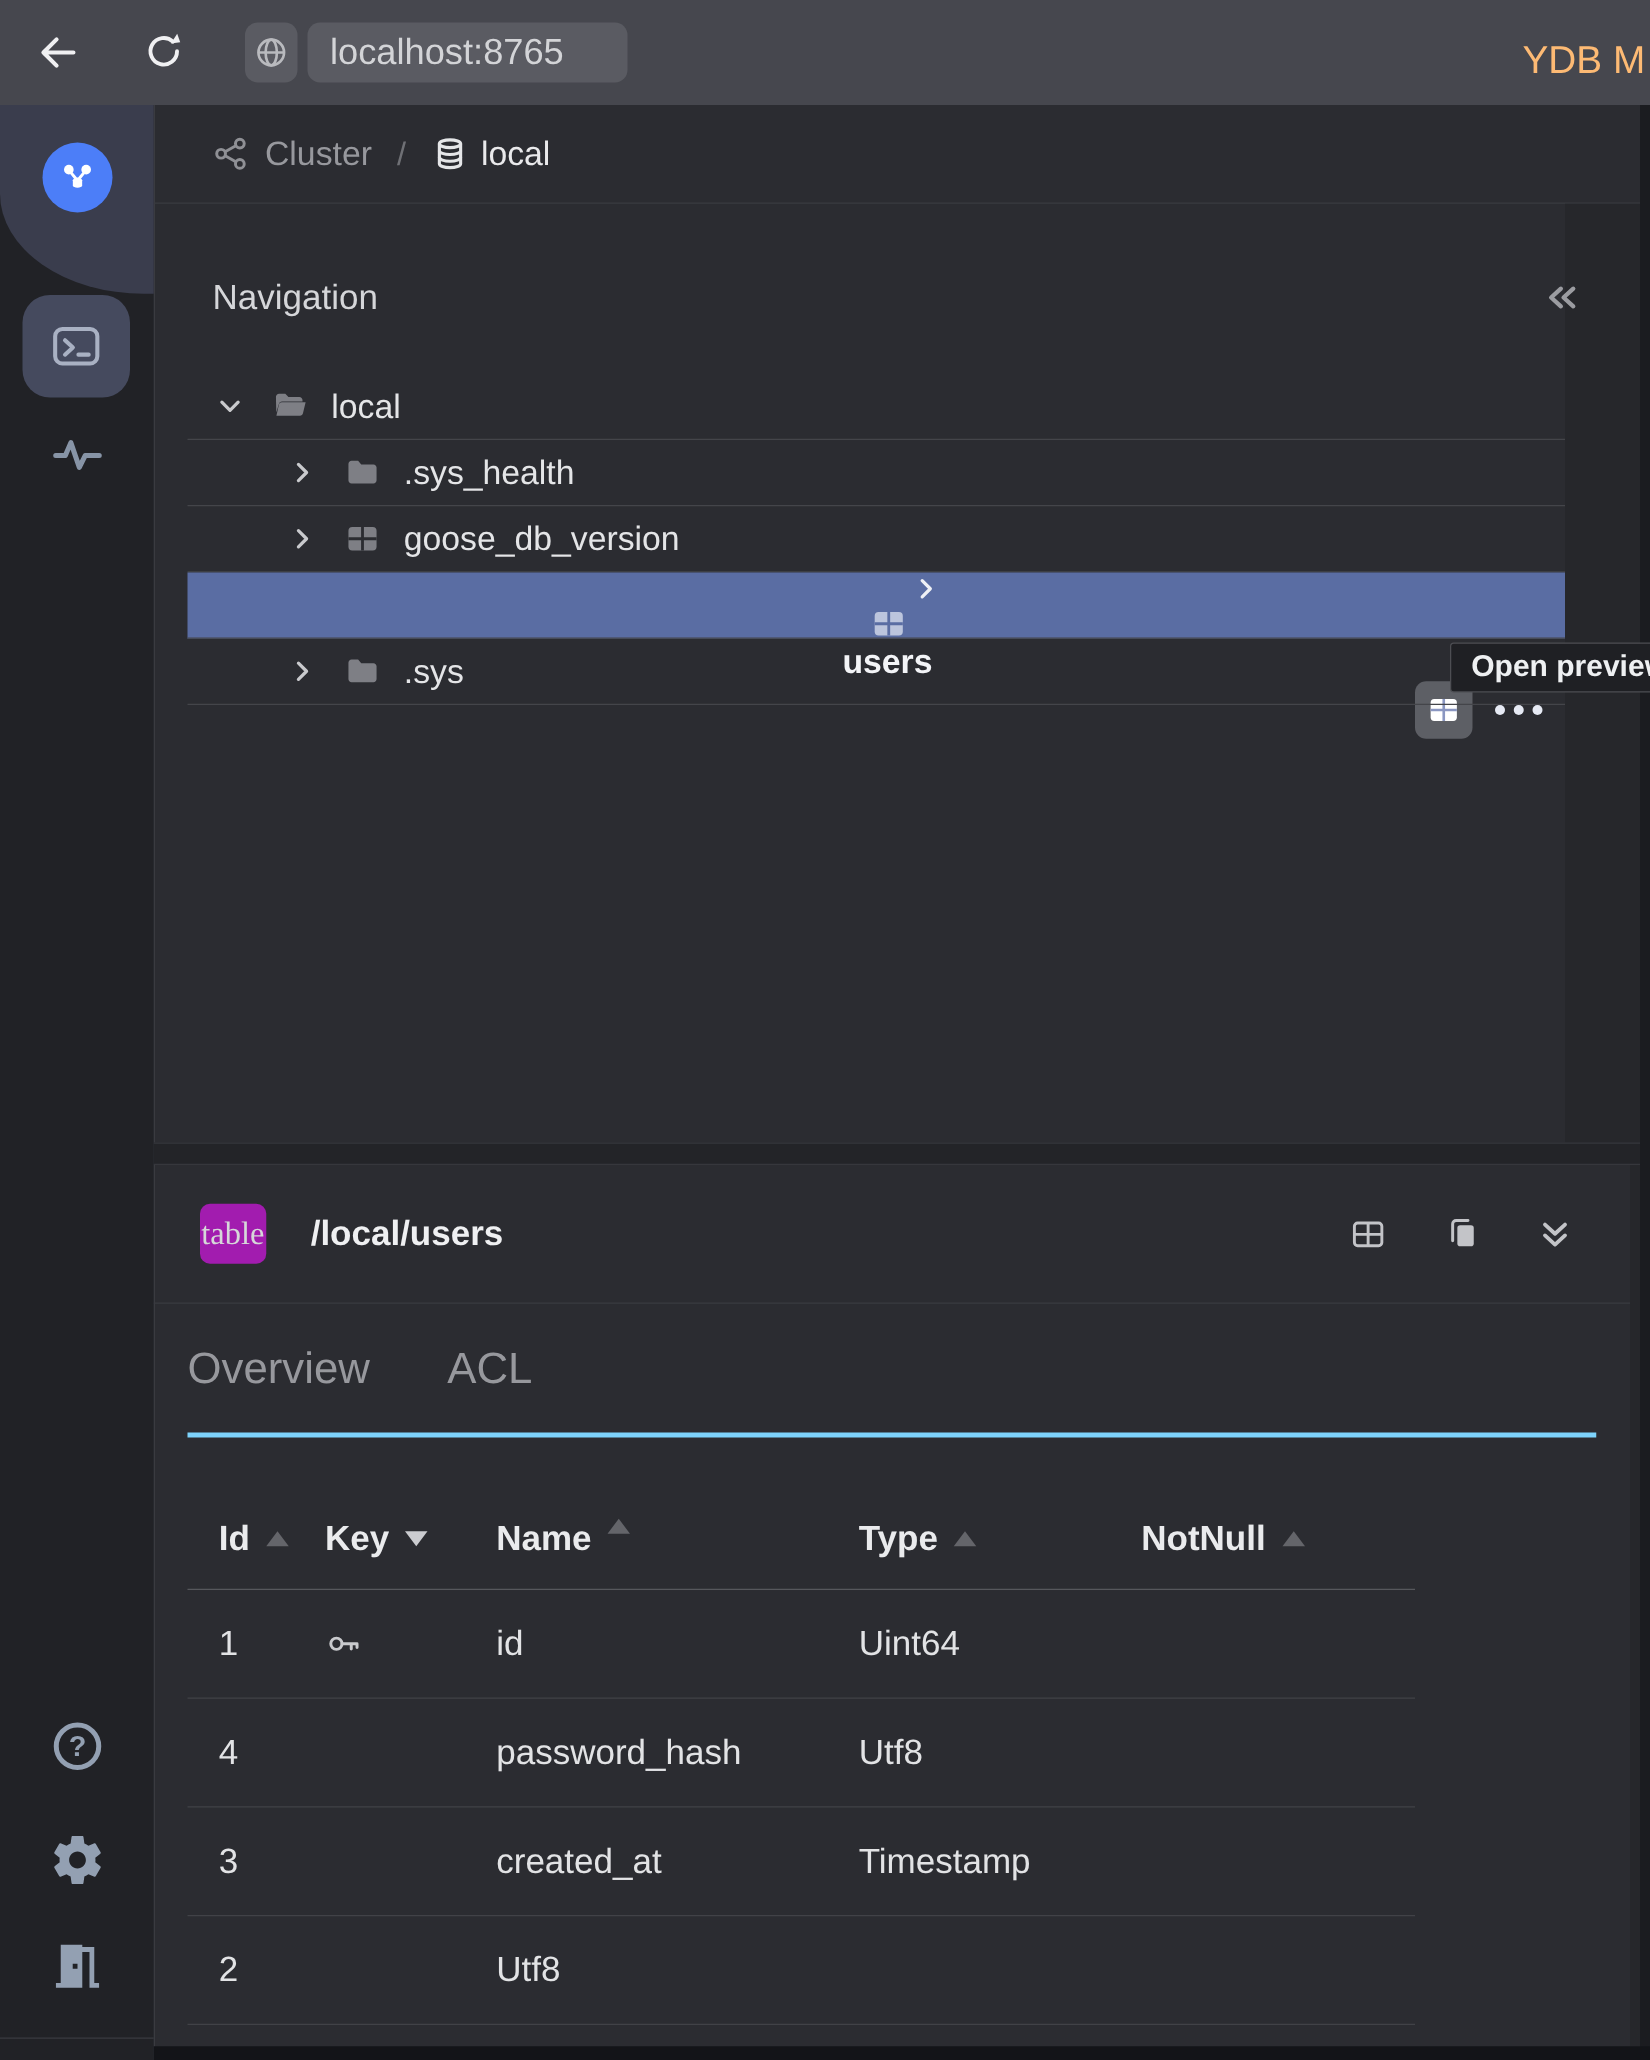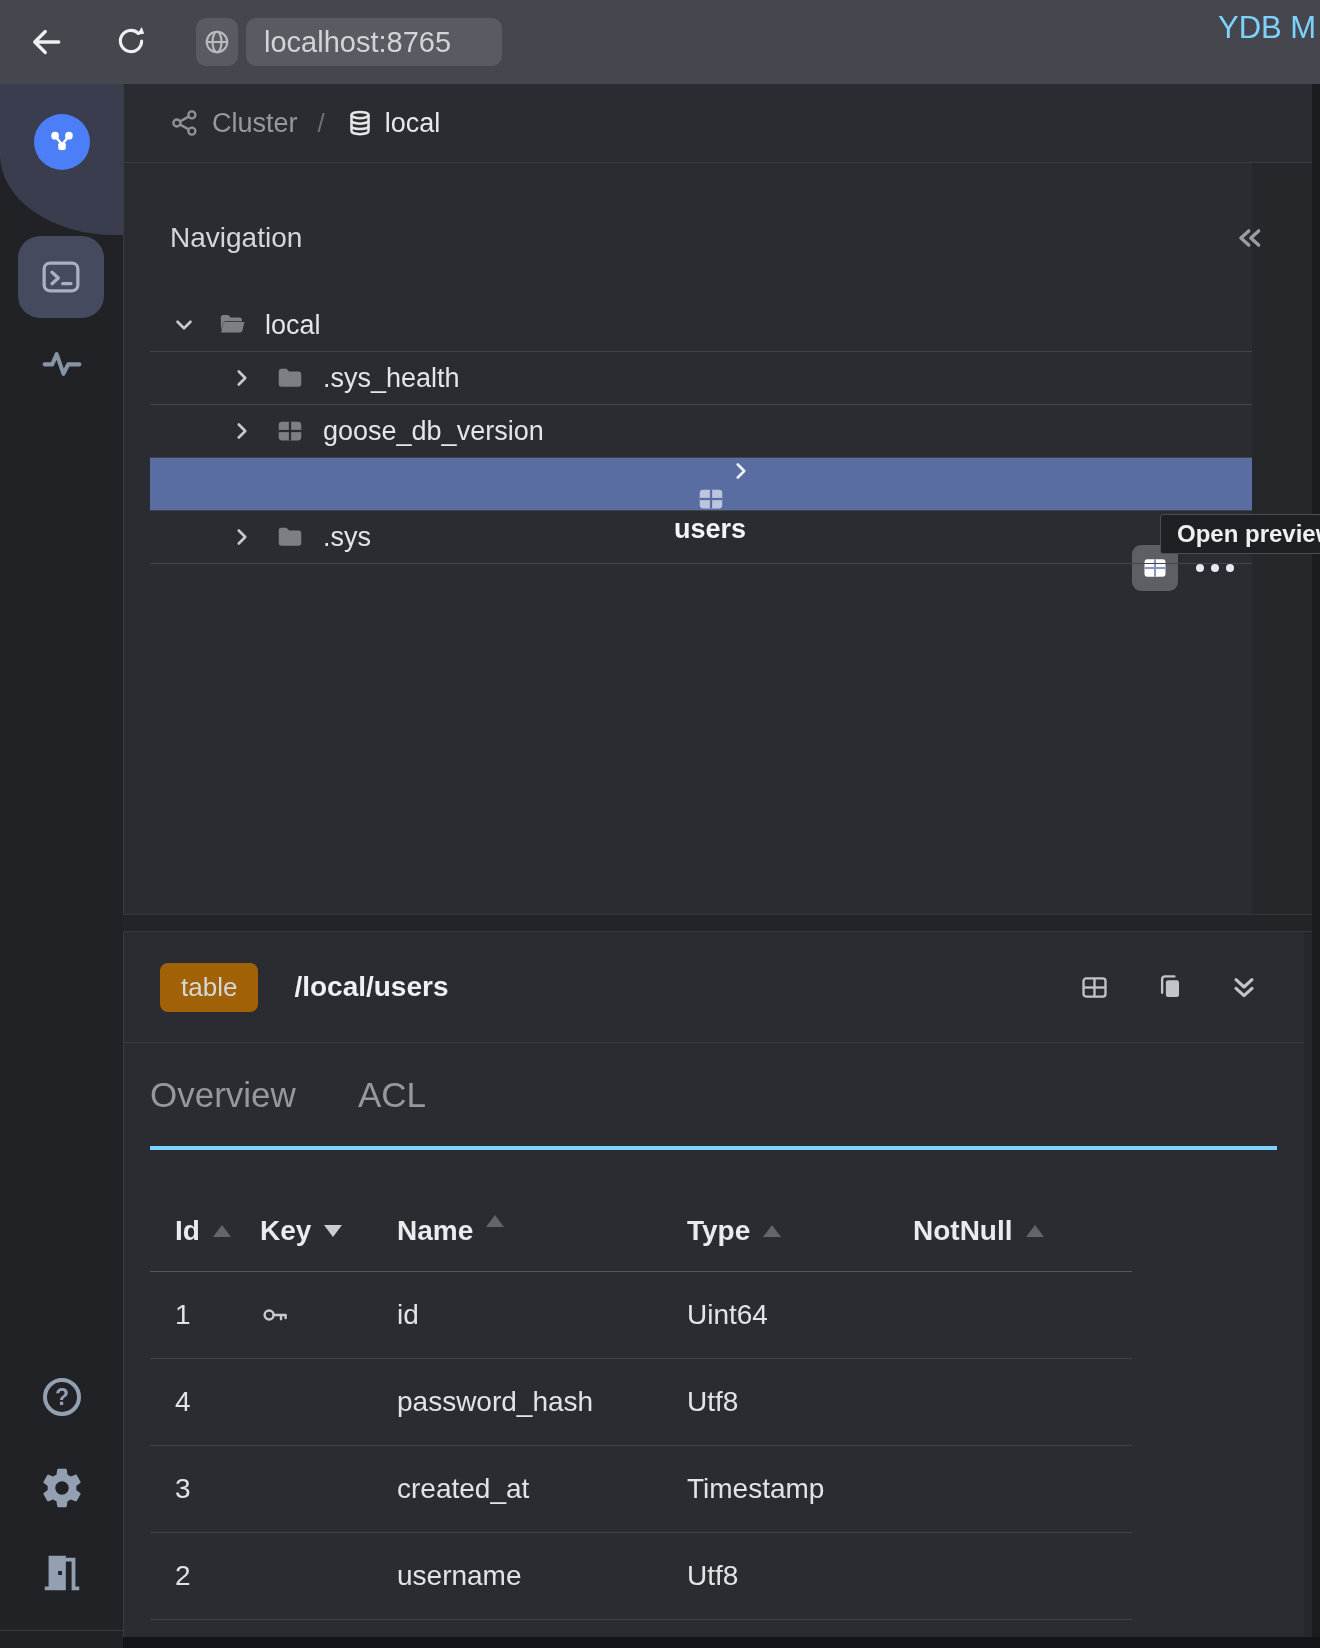--- a/index.html
+++ b/index.html
@@ -8,21 +8,21 @@
   .screen { position:relative; width:1320px; height:1648px; background:#2b2c31; overflow:hidden; }
 
   
   .browser-bar { position:absolute; left:0; top:0; width:1320px; height:84px; background:#46474e; display:flex; align-items:center; }
   .browser-bar .nav-ico { color:#f0f0f2; display:flex; align-items:center; justify-content:center; }
   .back-btn { position:absolute; left:28px; top:24px; width:36px; height:36px; }
   .refresh-btn { position:absolute; left:114px; top:24px; width:34px; height:34px; }
   .chip { position:absolute; top:18px; height:48px; background:#5a5b62; border-radius:10px; display:flex; align-items:center; }
   .globe-chip { left:196px; width:42px; justify-content:center; color:#b9babe; }
   .url-chip { left:246px; width:256px; padding:0 18px; color:#d3d4d7; font-size:29px; }
-  .win-title { position:absolute; left:1218px; top:10px; font-size:31px; color:#7dd3fc; white-space:nowrap; }
+  .win-title { position:absolute; left:1218px; top:30px; font-size:31px; color:#fdba74; white-space:nowrap; }
 
   
   .sidebar { position:absolute; left:0; top:84px; width:123px; height:1564px; background:#212226; }
   .sidebar-top { position:absolute; left:0; top:0; width:123px; height:151px; background:#3a3d4d; border-bottom-left-radius:115px 80px; }
   .sidebar-border { position:absolute; left:123px; top:84px; width:1px; height:1564px; background:#3a3b40; }
   .logo-circle { position:absolute; left:34px; top:30px; width:56px; height:56px; border-radius:50%; background:#4c7ef8; display:flex; align-items:center; justify-content:center; }
   .term-btn { position:absolute; left:18px; top:152px; width:86px; height:82px; border-radius:22px; background:#454a5e; color:#a9b1c3; display:flex; align-items:center; justify-content:center; }
   .pulse-wrap { position:absolute; left:33px; top:256px; width:58px; height:48px; color:#8794a6; display:flex; align-items:center; justify-content:center; }
   .help-circle { position:absolute; left:43px; top:1294px; width:38px; height:38px; border:4px solid #93a0b2; border-radius:50%; color:#93a0b2; display:flex; align-items:center; justify-content:center; font-size:23px; font-weight:bold; }
   .gear-wrap { position:absolute; left:39px; top:1381px; width:46px; height:46px; color:#93a0b2; }
@@ -56,21 +56,21 @@
   .dots .dot { width:8px; height:8px; border-radius:50%; background:#e6eaf4; }
 
   .tooltip { position:absolute; left:1160px; top:514px; height:40px; line-height:38px; background:#1f2024; border:1px solid #4d4e53; border-radius:3px; padding:0 16px; font-size:24px; color:#eef0f2; white-space:nowrap; z-index:50; font-weight:bold;}
 
   
   .splitter { position:absolute; left:123px; top:914px; width:1189px; height:18px; background:#232428; border-top:1px solid #36373c; border-bottom:1px solid #36373c; }
 
   
   .lower-gutter { position:absolute; left:1304px; top:932px; width:8px; height:705px; background:#26272b; }
   .entity-bar { position:absolute; left:123px; top:932px; width:1181px; height:111px; border-bottom:1px solid #3a3b40; display:flex; align-items:center; padding:0 44px 0 37px; }
-  .type-badge { background:#a16207; border-radius:8px; padding:9px 21px; font-size:26px; color:#d6d7d9; }
+  .type-badge { background:#a21caf; border-radius:8px; padding:9px 1px; font-size:26px; color:#d6d7d9;font-family:Liberation Serif, serif; }
   .entity-path { margin-left:36px; font-size:28px; font-weight:bold; color:#eff0f2; }
   .bar-actions { margin-left:auto; display:flex; align-items:center; gap:43px; color:#c3c4c8; }
   .bar-actions .act { width:32px; height:32px; display:flex; align-items:center; justify-content:center; }
 
   
   .tabs { position:absolute; left:150px; top:1043px; width:1127px; height:107px; border-bottom:4px solid #7dd3fc; display:flex; align-items:center; gap:62px; font-size:35px; }
   .tab { color:#97989d; position:relative; height:100%; display:flex; align-items:center; }
   .tab.active { color:#eceded; }
   .tab.active::after { content:""; position:absolute; left:0; right:0; bottom:-3px; height:4px; background:#4f79e2; }
 
@@ -416,21 +416,20 @@
       <span class="col-id">3</span>
       <span class="col-key"></span>
       <span class="col-name">created_at</span>
       <span class="col-type">Timestamp</span>
       <span class="col-notnull"></span>
     </div>
 
     <div class="trow">
       <span class="col-id">2</span>
       <span class="col-key"></span>
-      <span class="col-name">username</span>
       <span class="col-type">Utf8</span>
       <span class="col-notnull"></span>
     </div>
   </div>
 
   <div class="edge-strip"></div>
   <div class="bottom-strip"></div>
 
 </div>
 

